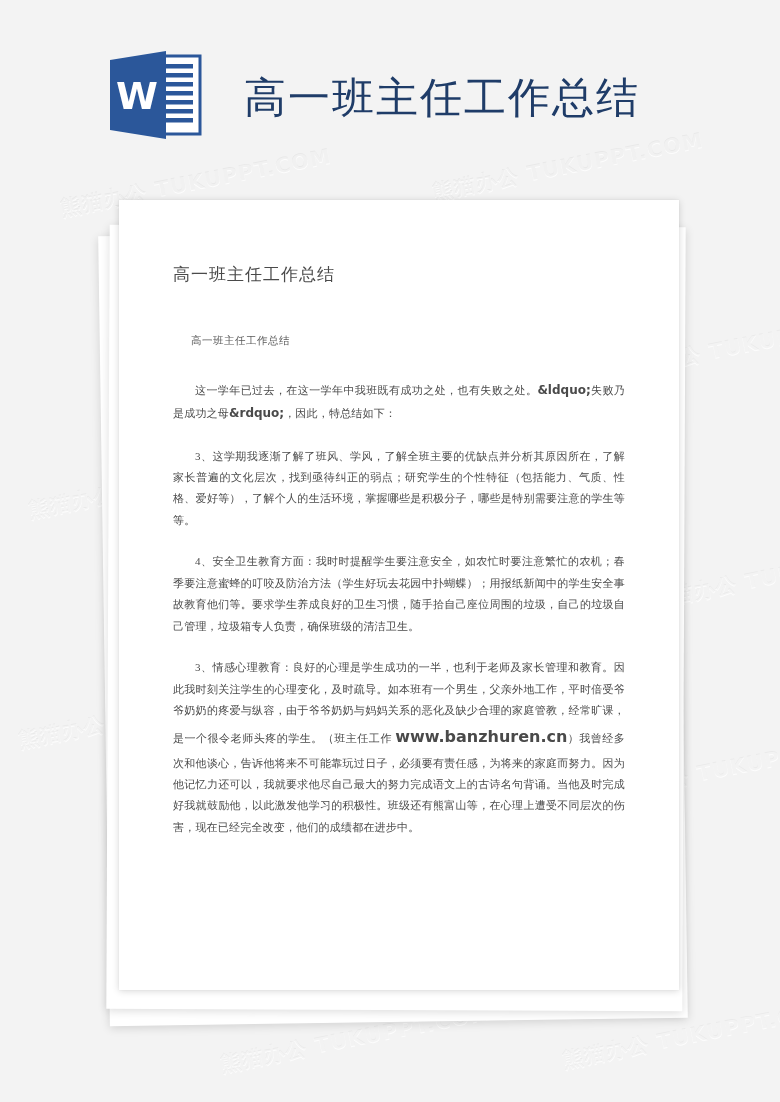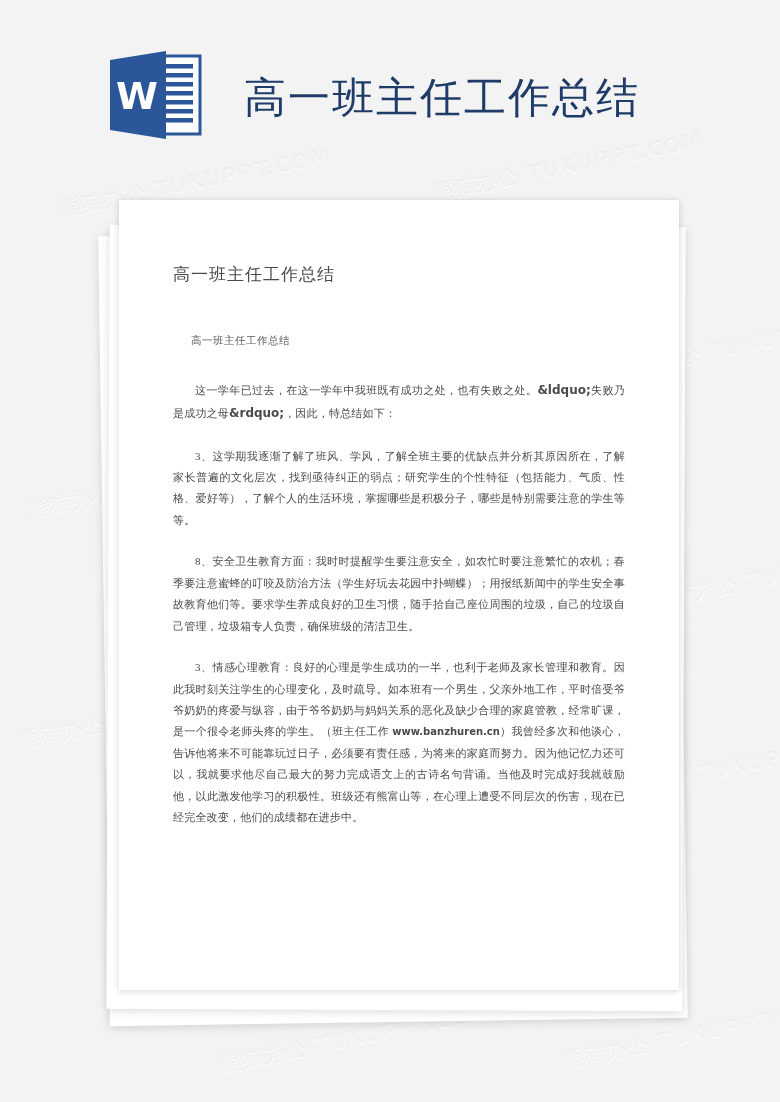--- a/index.html
+++ b/index.html
@@ -142,21 +142,21 @@
   }
   .doc-para .ent {
     font-family: "DejaVu Sans", sans-serif;
     font-weight: 700;
     font-size: 12px;
     letter-spacing: 0;
   }
   .doc-para .url {
     font-family: "DejaVu Sans", sans-serif;
     font-weight: 700;
-    font-size: 10px;
+    font-size: 16px;
     letter-spacing: 0;
   }
   .fade-bottom {
     position: absolute;
     left: 0;
     bottom: 0;
     width: 560px;
     height: 26px;
     background: linear-gradient(to bottom, rgba(255,255,255,0), #ffffff 78%);
     pointer-events: none;
@@ -203,18 +203,18 @@
   <div id="header-title">高一班主任工作总结</div>
 </div>
 
 <div id="sheet-main">
   <div id="doc-inner">
     <h1 id="doc-title">高一班主任工作总结</h1>
     <div id="doc-subtitle">高一班主任工作总结</div>
     <div id="doc-paragraphs">
         <p class="doc-para">这一学年已过去，在这一学年中我班既有成功之处，也有失败之处。<span class="ent">&amp;ldquo;</span>失败乃是成功之母<span class="ent">&amp;rdquo;</span>，因此，特总结如下：</p>
         <p class="doc-para">3、这学期我逐渐了解了班风、学风，了解全班主要的优缺点并分析其原因所在，了解家长普遍的文化层次，找到亟待纠正的弱点；研究学生的个性特征（包括能力、气质、性格、爱好等），了解个人的生活环境，掌握哪些是积极分子，哪些是特别需要注意的学生等等。</p>
-        <p class="doc-para">8、安全卫生教育方面：我时时提醒学生要注意安全，如农忙时要注意繁忙的农机；春季要注意蜜蜂的叮咬及防治方法（学生好玩去花园中扑蝴蝶）；用报纸新闻中的学生安全事故教育他们等。要求学生养成良好的卫生习惯，随手拾自己座位周围的垃圾，自己的垃圾自己管理，垃圾箱专人负责，确保班级的清洁卫生。</p>
+        <p class="doc-para">4、安全卫生教育方面：我时时提醒学生要注意安全，如农忙时要注意繁忙的农机；春季要注意蜜蜂的叮咬及防治方法（学生好玩去花园中扑蝴蝶）；用报纸新闻中的学生安全事故教育他们等。要求学生养成良好的卫生习惯，随手拾自己座位周围的垃圾，自己的垃圾自己管理，垃圾箱专人负责，确保班级的清洁卫生。</p>
         <p class="doc-para">3、情感心理教育：良好的心理是学生成功的一半，也利于老师及家长管理和教育。因此我时刻关注学生的心理变化，及时疏导。如本班有一个男生，父亲外地工作，平时倍受爷爷奶奶的疼爱与纵容，由于爷爷奶奶与妈妈关系的恶化及缺少合理的家庭管教，经常旷课，是一个很令老师头疼的学生。（班主任工作 <span class="url">www.banzhuren.cn</span>）我曾经多次和他谈心，告诉他将来不可能靠玩过日子，必须要有责任感，为将来的家庭而努力。因为他记忆力还可以，我就要求他尽自己最大的努力完成语文上的古诗名句背诵。当他及时完成好我就鼓励他，以此激发他学习的积极性。班级还有熊富山等，在心理上遭受不同层次的伤害，现在已经完全改变，他们的成绩都在进步中。</p>
       </div>
   </div>
   <div class="fade-bottom"></div>
 </div>
 
 </body></html>

